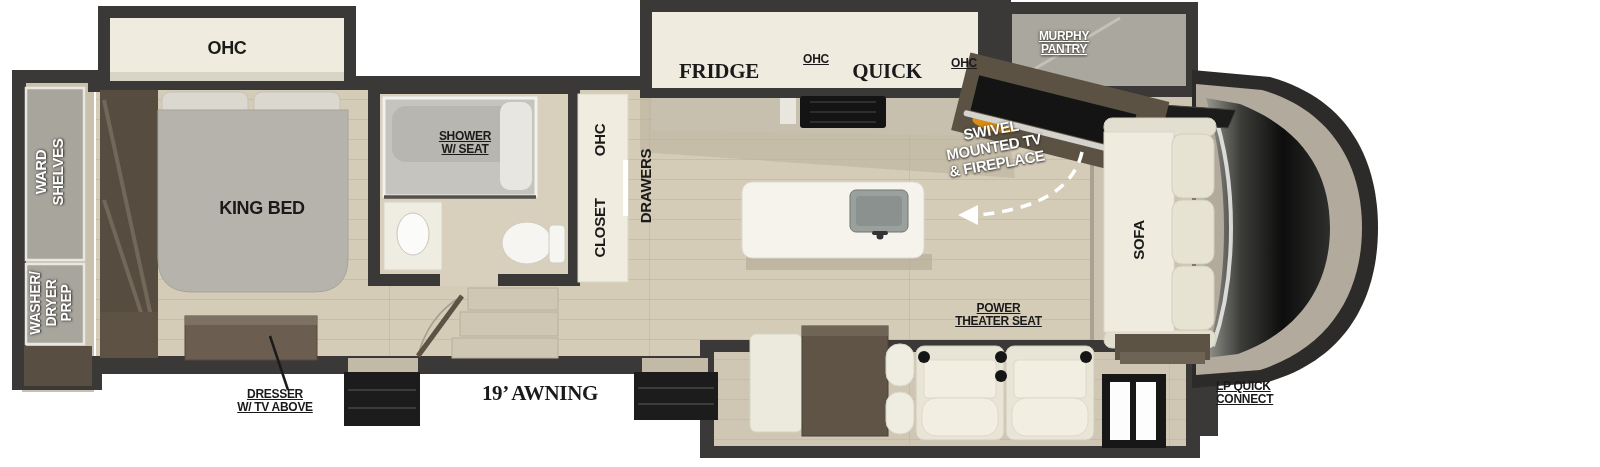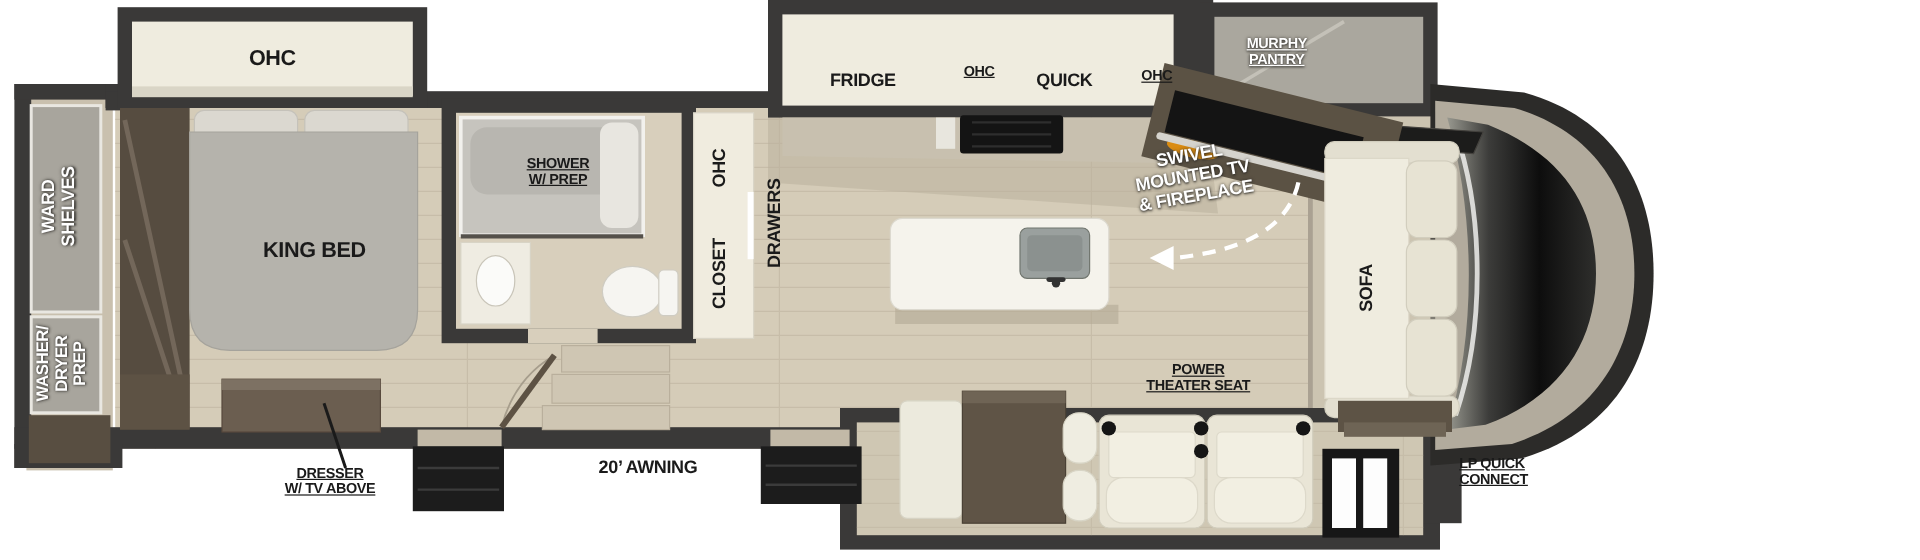--- a/index.html
+++ b/index.html
@@ -5,21 +5,21 @@
   html,body{margin:0;padding:0;background:#fff;}
   .stage{position:relative;width:1600px;height:467px;background:#fff;overflow:hidden;
          font-family:"Liberation Sans", sans-serif;}
   .stage svg{position:absolute;left:0;top:0;}
   .lbl{position:absolute;font-weight:bold;color:#1a1a1a;text-align:center;
        white-space:pre-line;letter-spacing:-0.3px;line-height:1.12;}
   .lbl.white{color:#ffffff;text-shadow:0 1px 2px rgba(40,38,34,.9),0 0 3px rgba(40,38,34,.6);}
   .v{transform:rotate(-90deg);}
   .tilt{transform:rotate(-10deg);}
   .s14{font-size:14px;} .s15{font-size:15px;} .s16{font-size:12px;text-decoration:underline;}
-  .s17{font-size:15px;} .s18{font-size:18px;}
+  .s17{font-size:21px;font-family:Liberation Serif, serif;} .s18{font-size:18px;}
   .left{text-align:left;}
 </style>
 </head>
 <body>
 
 <div class="stage">
 
 <svg width="1600" height="467" viewBox="0 0 1600 467">
   <defs>
     <pattern id="planks" width="260" height="20" patternUnits="userSpaceOnUse">
@@ -181,33 +181,33 @@
 <div class="lbl s18" style="left:110px;top:38px;width:234px;">OHC</div>
 <div class="lbl white v s15" style="left:17px;top:150px;width:76px;height:44px;">WARD
 SHELVES</div>
 <div class="lbl white v s14" style="left:15px;top:276px;width:80px;height:54px;">WASHER/
 DRYER
 PREP</div>
 <div class="lbl s18" style="left:172px;top:198px;width:180px;">KING BED</div>
 <div class="lbl s16" style="left:200px;top:388px;width:150px;">DRESSER
 W/ TV ABOVE</div>
 <div class="lbl s16" style="left:390px;top:130px;width:150px;">SHOWER
-W/ PREP</div>
+W/ SEAT</div>
 <div class="lbl v s15" style="left:579px;top:130px;width:46px;height:20px;">OHC</div>
 <div class="lbl v s15" style="left:562px;top:218px;width:80px;height:20px;">CLOSET</div>
 <div class="lbl v s15" style="left:602px;top:176px;width:92px;height:20px;">DRAWERS</div>
 <div class="lbl s17" style="left:669px;top:60px;width:100px;">FRIDGE</div>
 <div class="lbl s16" style="left:786px;top:53px;width:60px;">OHC</div>
 <div class="lbl s17" style="left:844px;top:60px;width:86px;">QUICK</div>
 <div class="lbl s16" style="left:934px;top:57px;width:60px;">OHC</div>
 <div class="lbl white s16" style="left:1002px;top:30px;width:124px;">MURPHY
 PANTRY</div>
 <div class="lbl white tilt s15" style="left:912px;top:122px;width:164px;">SWIVEL
 MOUNTED TV
 &amp; FIREPLACE</div>
 <div class="lbl v s15" style="left:1110px;top:231px;width:60px;height:18px;">SOFA</div>
 <div class="lbl s16" style="left:916px;top:302px;width:165px;">POWER
 THEATER SEAT</div>
-<div class="lbl s17" style="left:458px;top:382px;width:164px;">20’ AWNING</div>
+<div class="lbl s17" style="left:458px;top:382px;width:164px;">19’ AWNING</div>
 <div class="lbl s16 left" style="left:1216px;top:380px;width:120px;">LP QUICK
 CONNECT</div>
 
 </div>
 
 </body></html>

